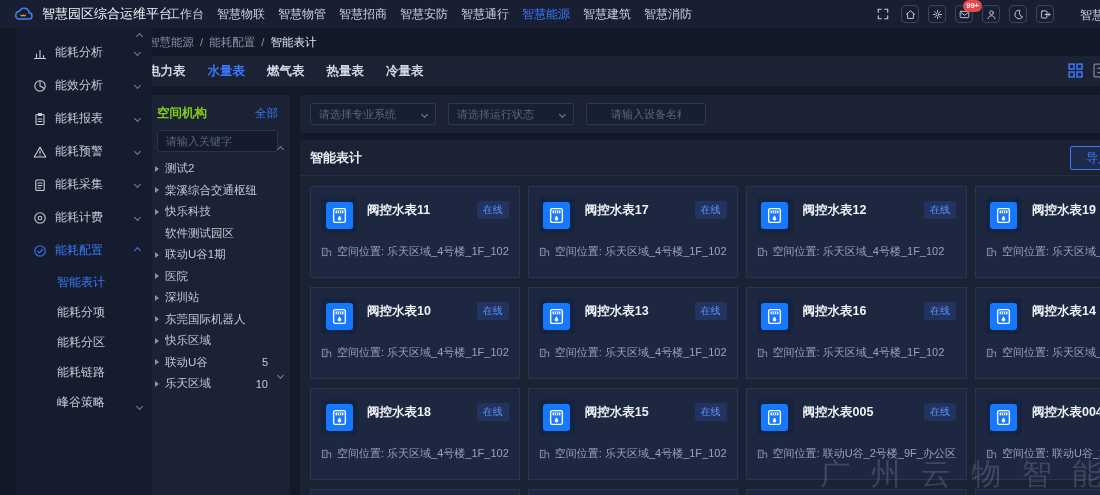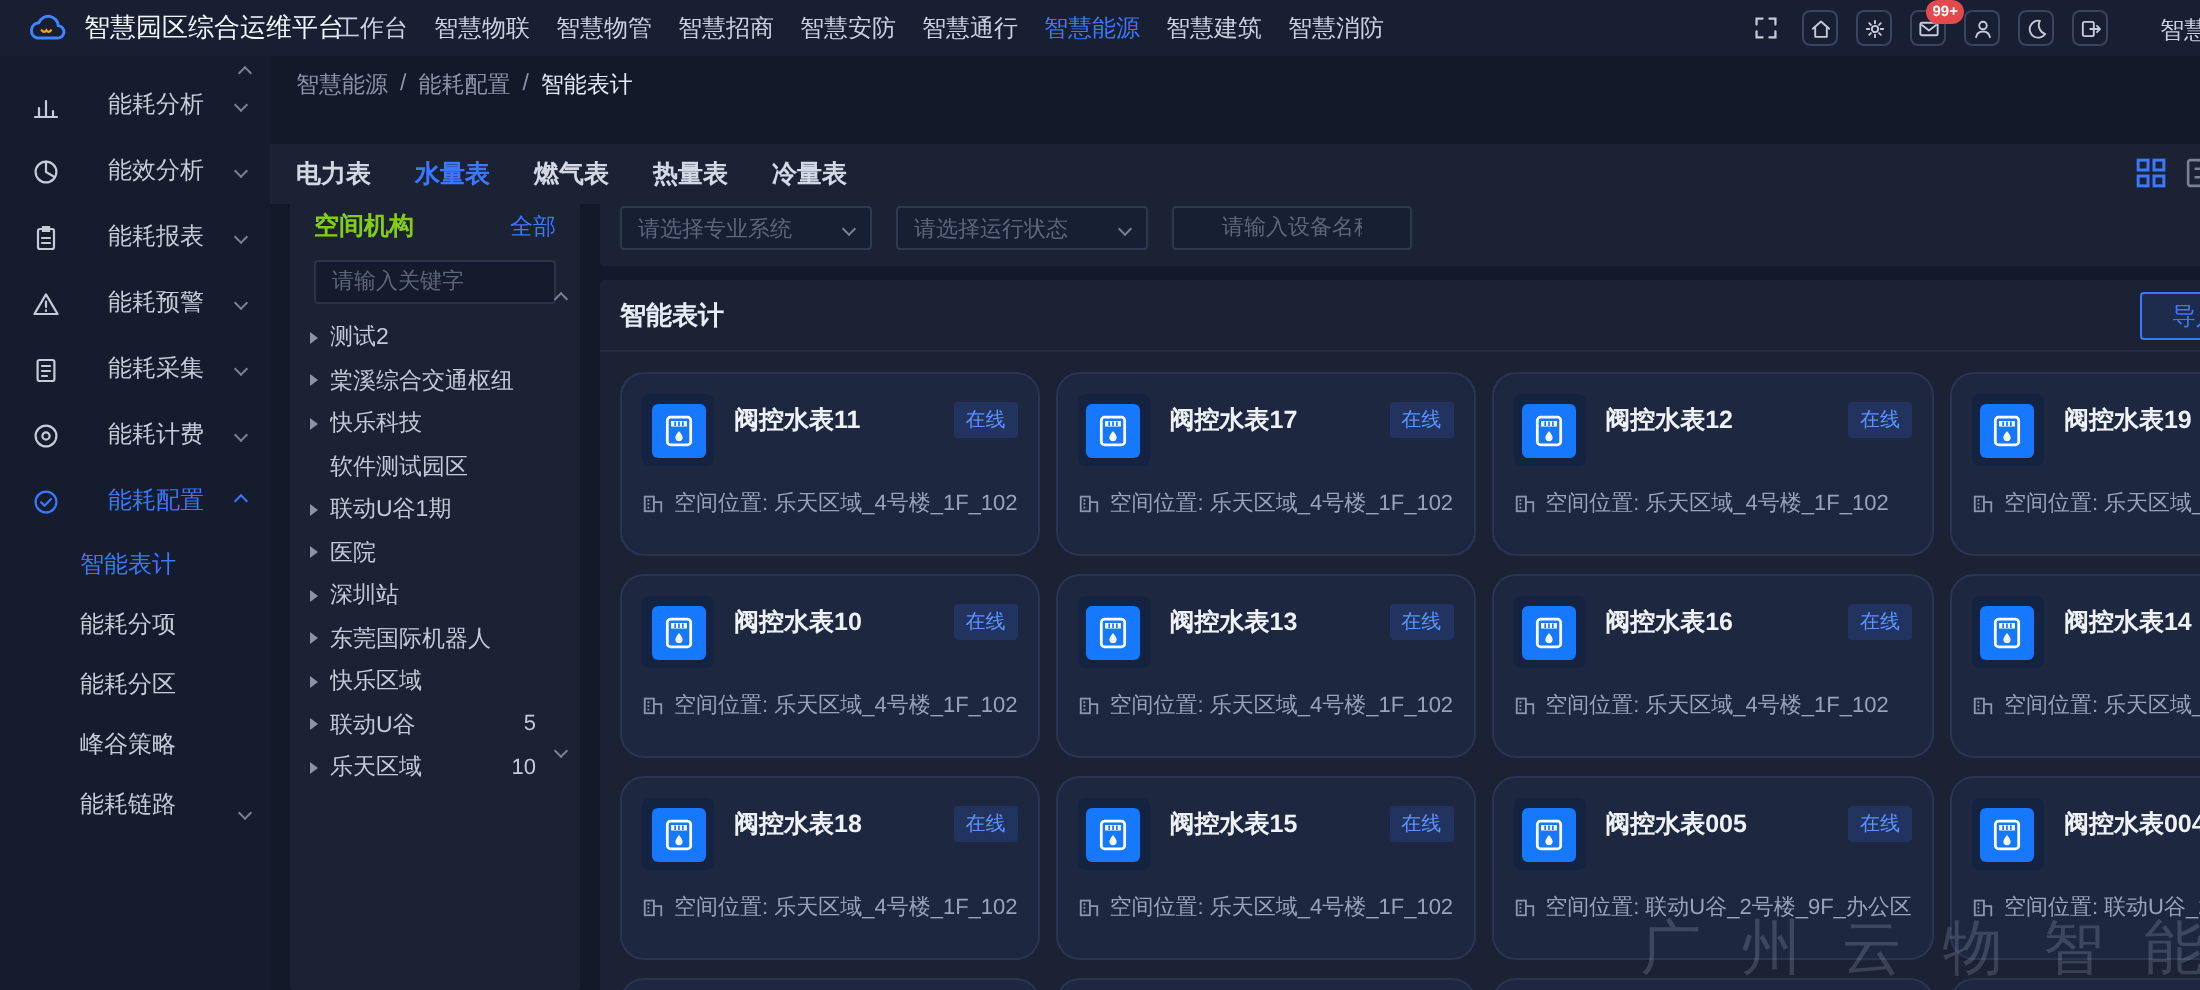--- a/index.html
+++ b/index.html
@@ -16,38 +16,38 @@
   .topnav-item.active { color:#3b78fd; }
   .top-icons { position:absolute; left:874px; top:0; height:28px; display:flex; align-items:center; gap:9px; }
   .icon-box { width:18px; height:18px; border:1px solid #39445e; border-radius:4px;
     display:flex; align-items:center; justify-content:center; position:relative; color:#c6cbd6; cursor:pointer; }
   .icon-plain { width:18px; height:18px; display:flex; align-items:center; justify-content:center; color:#c6cbd6; cursor:pointer; }
   .mail-badge { position:absolute; top:-6px; right:-10px; background:#e5484d; color:#fff;
     font-size:7.5px; line-height:1; padding:2px 3px; border-radius:7px; font-weight:bold; }
   .top-user { position:absolute; left:1080px; top:7px; font-size:12px; color:#c9d0de; white-space:nowrap; }
 
   
-  .sidebar { position:absolute; left:0; top:28px; width:135px; height:467px; background:#151c2e; z-index:20;text-align:center; }
+  .sidebar { position:absolute; left:17px; top:28px; width:135px; height:467px; background:#151c2e; z-index:20; }
   .side-list { padding-top:8px; }
   .side-item { height:33px; display:flex; align-items:center; padding:0 12px 0 16px; cursor:pointer; color:#c6cbd6; }
   .side-item .si-icon { width:14px; height:14px; margin-right:8px; display:flex; }
   .side-item .si-label { font-size:12px; flex:1; }
   .side-item.active { color:#3b78fd; }
   .chev { width:5px; height:5px; border-right:1.2px solid #7a8296; border-bottom:1.2px solid #7a8296; }
   .chev.down { transform:rotate(45deg); }
   .chev.up { transform:rotate(-135deg); border-color:#3b78fd; }
   .submenu-item { height:30px; display:flex; align-items:center; padding-left:40px; font-size:12px; color:#c6cbd6; cursor:pointer; }
   .submenu-item.active { color:#3b78fd; }
   .side-scroll { position:absolute; right:10px; color:#7a8296; }
 
   
   .breadcrumb { position:absolute; left:148px; top:28px; height:28px; display:flex; align-items:center; gap:6px;
     font-size:11.5px; color:#8a93a8; z-index:10; }
   .breadcrumb .crumb-last { color:#e3e8f2; }
-  .tabsrow { position:absolute; left:135px; top:72px; width:965px; height:30px; background:#1a2234;
+  .tabsrow { position:absolute; left:135px; top:56px; width:965px; height:30px; background:#1a2234;
     display:flex; align-items:center; padding-left:13px; gap:22px; z-index:10; }
   .tab { font-size:12.5px; font-weight:bold; color:#d3d8e4; cursor:pointer; white-space:nowrap; }
   .tab.active { color:#3b78fd; }
   .view-icons { position:absolute; right:-8px; top:7px; display:flex; gap:10px; align-items:center; }
 
   
   .tree-panel { position:absolute; left:145px; top:95px; width:145px; height:400px; background:#1a2234; border-radius:2px; z-index:5; }
   .tree-head { display:flex; align-items:center; justify-content:space-between; padding:10px 12px 8px 12px; }
   .tree-title { font-size:12.5px; font-weight:bold; color:#84cc16; }
   .tree-all { font-size:11.5px; color:#3b78fd; cursor:pointer; }
@@ -74,21 +74,21 @@
     color:#cfd5e2; font-size:11px; padding:0 24px; outline:none; font-family:inherit; }
   .filter-input::placeholder { color:#5c667c; }
 
   
   .main-panel { position:absolute; left:300px; top:140px; width:810px; height:420px; background:#1a2234; border-radius:2px; z-index:5; }
   .main-head { height:36px; display:flex; align-items:center; padding:0 10px; border-bottom:1px solid #252e46; position:relative; }
   .main-title { font-size:13px; font-weight:bold; color:#e8ecf4; }
   .import-btn { position:absolute; right:-16px; top:6px; width:56px; height:24px; border:1px solid #3b78fd; border-radius:2px;
     background:rgba(59,120,253,0.12); color:#3b78fd; font-size:12px; display:flex; align-items:center; justify-content:center; cursor:pointer; }
   .cards-grid { display:grid; grid-template-columns:repeat(4,1fr); grid-auto-rows:92px; gap:9px 8px; padding:10px; }
-  .card { background:#1d2740; border:1px solid #2a3553; border-radius:12px; padding:10px; position:relative; cursor:pointer; }
+  .card { background:#1d2740; border:1px solid #2a3553; border-radius:0; padding:10px; position:relative; cursor:pointer; }
   .card-top { display:flex; align-items:flex-start; }
   .meter-icon-wrap { width:36px; height:36px; background:#14233f; border-radius:4px;
     display:flex; align-items:center; justify-content:center; flex:0 0 auto; }
   .meter-icon-inner { width:27px; height:27px; background:#1677ff; border-radius:3px;
     display:flex; align-items:center; justify-content:center; }
   .card-title { font-size:12.5px; font-weight:bold; color:#eef1f6; margin:5px 0 0 10px; flex:1; white-space:nowrap; overflow:hidden; }
   .badge { background:rgba(59,120,253,0.16); color:#5b93ff; font-size:10px; padding:2px 6px; border-radius:2px;
     margin-top:4px; flex:0 0 auto; }
   .card-loc { display:flex; align-items:center; gap:5px; margin-top:11px; }
   .loc-text { font-size:11px; color:#98a2b8; white-space:nowrap; overflow:hidden; }
@@ -233,22 +233,22 @@
             <circle cx="7" cy="7" r="5.2"></circle>
             <path d="M4.6 7.2l1.7 1.7 3.2-3.4"></path>
           </svg>
         </span>
       <span class="si-label">能耗配置</span>
       <span class="chev up"></span>
     </div>
     <div class="submenu-item active">智能表计</div>
     <div class="submenu-item">能耗分项</div>
     <div class="submenu-item">能耗分区</div>
+    <div class="submenu-item">能耗链路</div>
     <div class="submenu-item">峰谷策略</div>
-    <div class="submenu-item">能耗链路</div>
   </div>
   <span class="side-scroll chev up" style="top:6px; border-color:#7a8296;"></span>
   <span class="side-scroll chev down" style="top:376px;"></span>
 </div>
 
 <div class="breadcrumb">
   <span>智慧能源</span>
   <span>/</span>
   <span>能耗配置</span>
   <span>/</span>

